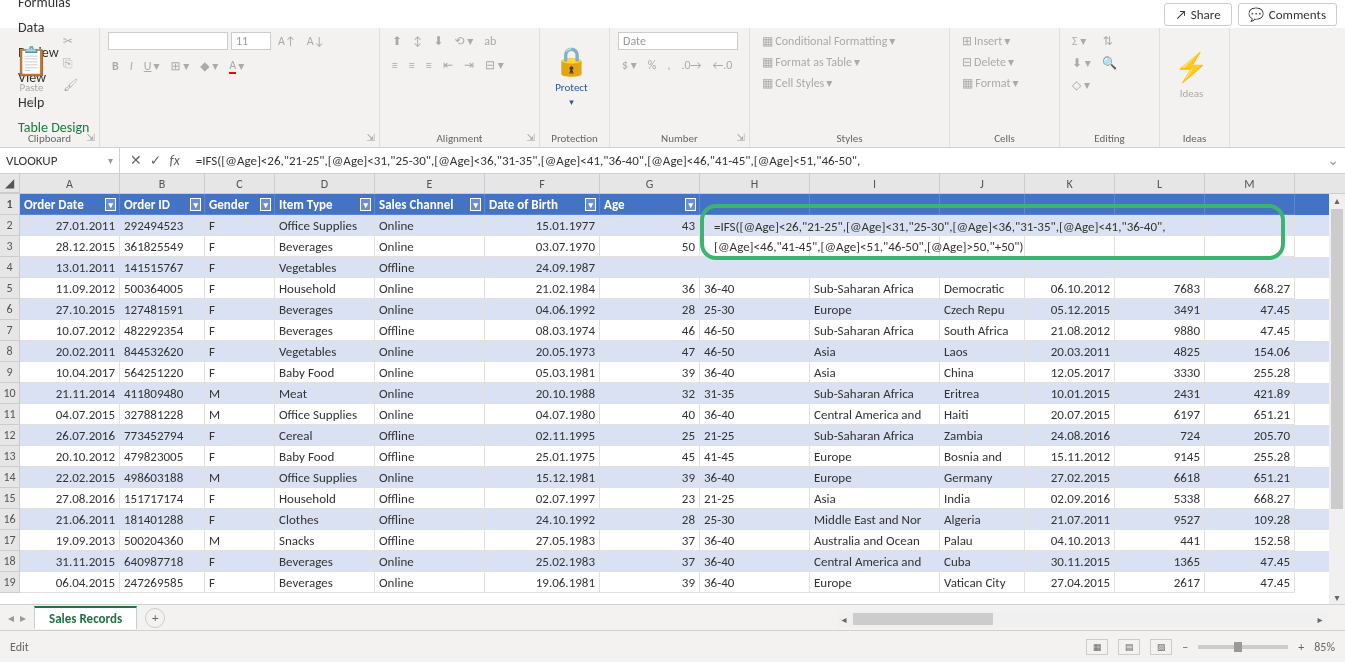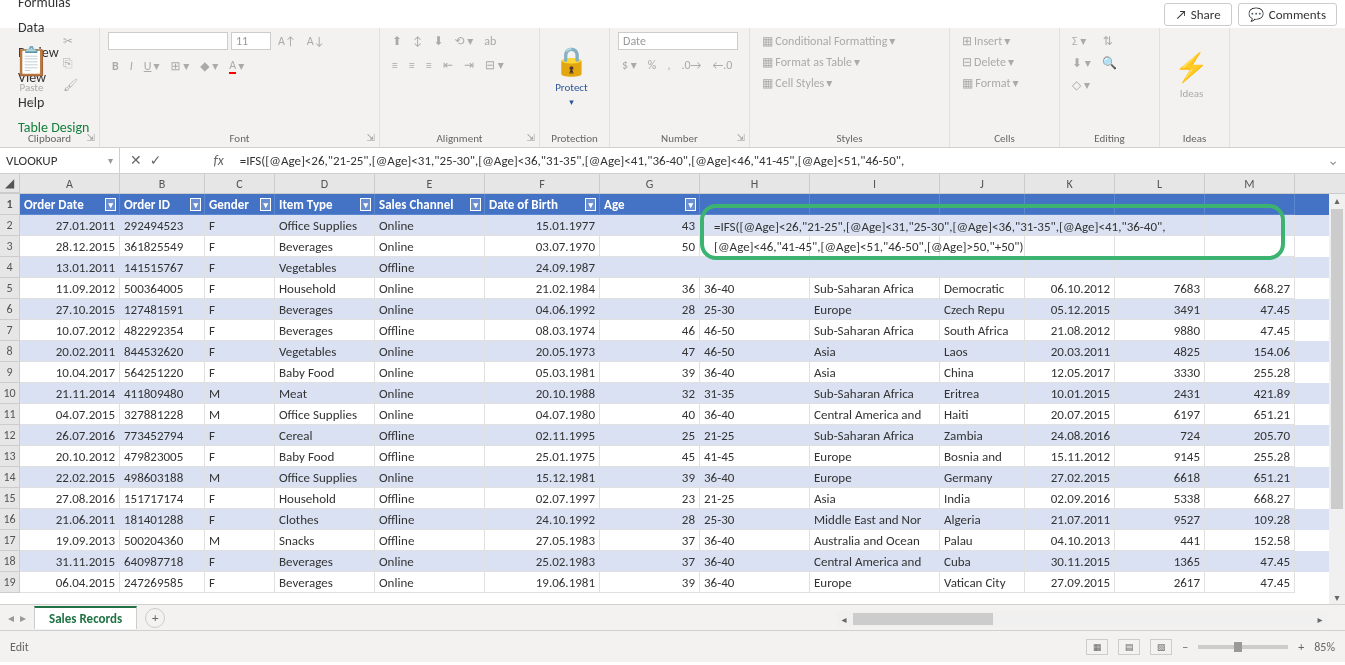--- a/index.html
+++ b/index.html
@@ -24,21 +24,21 @@
 .rib-col { display: flex; flex-direction: column; gap: 4px; }
 .rib-row { display: flex; gap: 3px; align-items: center; }
 .rib-btn { padding: 2px 4px; font-size: 12px; color: #aaa; cursor: pointer; display: flex; align-items: center; gap: 2px; }
 .rib-select { border: 1px solid #ccc; background: #fff; font-size: 12px; padding: 1px 4px; color: #999; }
 
 
 .formula-bar { height: 26px; display: flex; align-items: center; border-bottom: 1px solid #d0d0d0; background: #fff; }
 .name-box { width: 120px; border-right: 1px solid #d0d0d0; padding: 0 6px; display: flex; align-items: center; justify-content: space-between; font-size: 13px; height: 100%; }
 .fb-btns { display: flex; gap: 8px; padding: 0 10px; font-size: 14px; color: #666; }
 .fb-btns span { cursor: pointer; }
-.fx { font-style: italic; margin-left: 44px; }
+.fx { font-style: italic; }
 .formula-input { flex: 1; padding: 0 6px; font-size: 13px; color: #333; display: flex; align-items: center; height: 100%; }
 .formula-exp { font-size: 14px; color: #999; padding: 0 6px; cursor: pointer; }
 
 
 .grid-area { position: relative; height: 430px; overflow: hidden; }
 .col-headers { display: flex; height: 20px; background: #e6e6e6; border-bottom: 1px solid #ccc; }
 .row-header { width: 20px; min-width: 20px; background: #e6e6e6; border-right: 1px solid #ccc; border-bottom: 1px solid #ccc; text-align: center; font-size: 12px; color: #555; display: flex; align-items: center; justify-content: center; }
 .col-header { border-right: 1px solid #ccc; text-align: center; font-size: 12px; color: #555; display: flex; align-items: center; justify-content: center; background: #e6e6e6; }
 .grid-body { display: flex; flex-direction: column; }
 .grid-row { display: flex; height: 21px; }
@@ -136,21 +136,20 @@
           <span class="rib-btn">
               <i>I</i>
             </span>
           <span class="rib-btn"><u>U</u> ▾</span>
           <span class="rib-btn">⊞ ▾</span>
           <span class="rib-btn">◆ ▾</span>
           <span class="rib-btn"><span style="border-bottom:2px solid red">A</span> ▾</span>
         </div>
       </div>
     </div>
-    <div class="ribbon-group-label">Font</div>
     <div class="ribbon-group-launcher">⇲</div>
   </div>
 
   <div class="ribbon-group" style="width:160px">
     <div class="ribbon-content">
       <div class="rib-col" style="gap:6px">
         <div class="rib-row">
           <span class="rib-btn">⬆</span>
           <span class="rib-btn">↕</span>
           <span class="rib-btn">⬇</span>
@@ -576,21 +575,21 @@
         <div class="cell cw-A num">06.04.2015</div>
         <div class="cell cw-B">247269585</div>
         <div class="cell cw-C">F</div>
         <div class="cell cw-D">Beverages</div>
         <div class="cell cw-E">Online</div>
         <div class="cell cw-F num">19.06.1981</div>
         <div class="cell cw-G num">39</div>
         <div class="cell cw-H">36-40</div>
         <div class="cell cw-I">Europe</div>
         <div class="cell cw-J">Vatican City</div>
-        <div class="cell cw-K num">27.09.2015</div>
+        <div class="cell cw-K num">27.04.2015</div>
         <div class="cell cw-L num">2617</div>
         <div class="cell cw-M num">47.45</div>
       </div>
     </div>
   <div class="highlight-box"></div>
   <div class="overlay-formula">
     <div>=IFS([@Age]&lt;26,"21-25",[@Age]&lt;31,"25-30",[@Age]&lt;36,"31-35",[@Age]&lt;41,"36-40",</div>
     <div>[@Age]&lt;46,"41-45",[@Age]&lt;51,"46-50",[@Age]&gt;50,"+50")</div>
   </div>
   <div class="vscroll">

